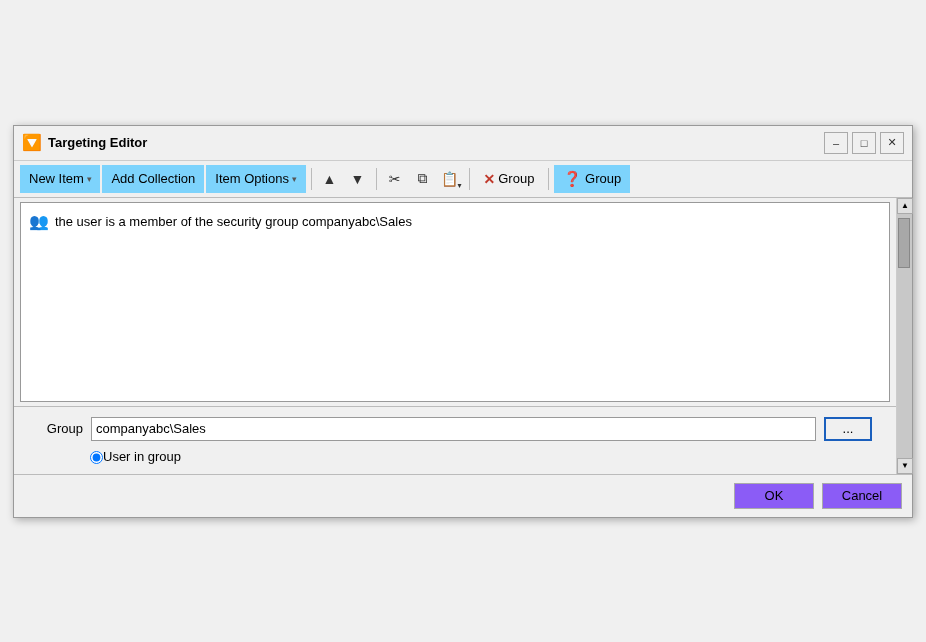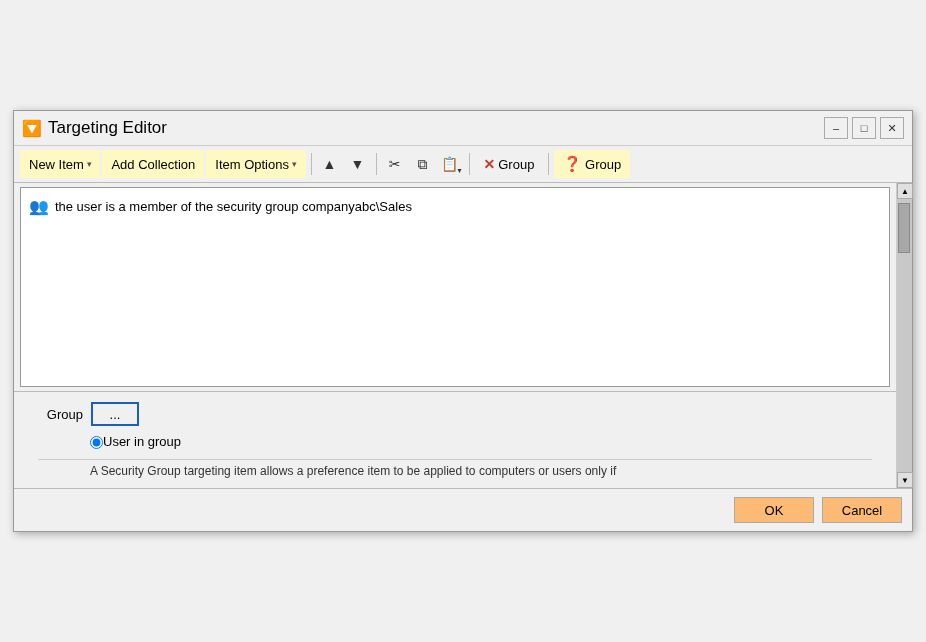--- a/index.html
+++ b/index.html
@@ -31,22 +31,22 @@
     .title-bar-left {
       display: flex;
       align-items: center;
       gap: 6px;
     }
     .title-bar-icon {
       font-size: 16px;
       color: #444;
     }
     .title-bar-title {
-      font-size: 17px;
-      font-weight: normal;
+      font-size: 13px;
+      font-weight: bold;
       color: #000;
     }
     .title-bar-controls {
       display: flex;
       gap: 4px;
     }
     .title-bar-btn {
       width: 24px;
       height: 22px;
       background: #f0f0f0;
@@ -66,21 +66,21 @@
       border-bottom: 1px solid #bbb;
       gap: 2px;
       flex-wrap: wrap;
       background: #f0f0f0;
     }
     .toolbar-btn {
       display: flex;
       align-items: center;
       gap: 3px;
       padding: 3px 8px;
-      background: #fef9c3;
+      background: #7dd3fc;
       border: 1px solid transparent;
       cursor: pointer;
       font-size: 13px;
       color: #000;
       height: 28px;
     }
     .toolbar-btn .dropdown-arrow {
       font-size: 9px;
       color: #555;
     }
@@ -213,21 +213,21 @@
       display: flex;
       justify-content: flex-end;
       gap: 8px;
       padding: 8px 10px;
       border-top: 1px solid #bbb;
       background: #f0f0f0;
     }
     .footer-btn {
       width: 80px;
       height: 26px;
-      background: #fdba74;
+      background: #8b5cf6;
       border: 1px solid #aaa;
       cursor: pointer;
       font-size: 13px;
       color: #000;
     }
 
     
     .main-content {
       display: flex;
     }
@@ -362,32 +362,32 @@
         <div class="tree-item">
           <span class="tree-item-icon">👥</span>
           <span class="tree-item-text">the user is a member of the security group companyabc\Sales</span>
         </div>
       </div>
 
       <div class="details-area">
 
         <div class="form-row">
           <label class="form-label">Group</label>
+          <input class="form-input" type="text" value="companyabc\Sales" style="">
           <button class="browse-btn">...</button>
         </div>
 
 
 
         <div class="radio-row">
           <input type="radio" name="groupType" id="userInGroup" checked="" style="">
           <label for="userInGroup" class="radio-label">User in group</label>
         </div>
 
 
-        <div class="description-text">A Security Group targeting item allows a preference item to be applied to computers or users only if</div>
       </div>
     </div>
 
     <div class="right-scrollbar">
       <div class="vscroll-up">▲</div>
       <div class="vscroll-track">
         <div class="vscroll-thumb"></div>
       </div>
       <div class="vscroll-down">▼</div>
     </div>

